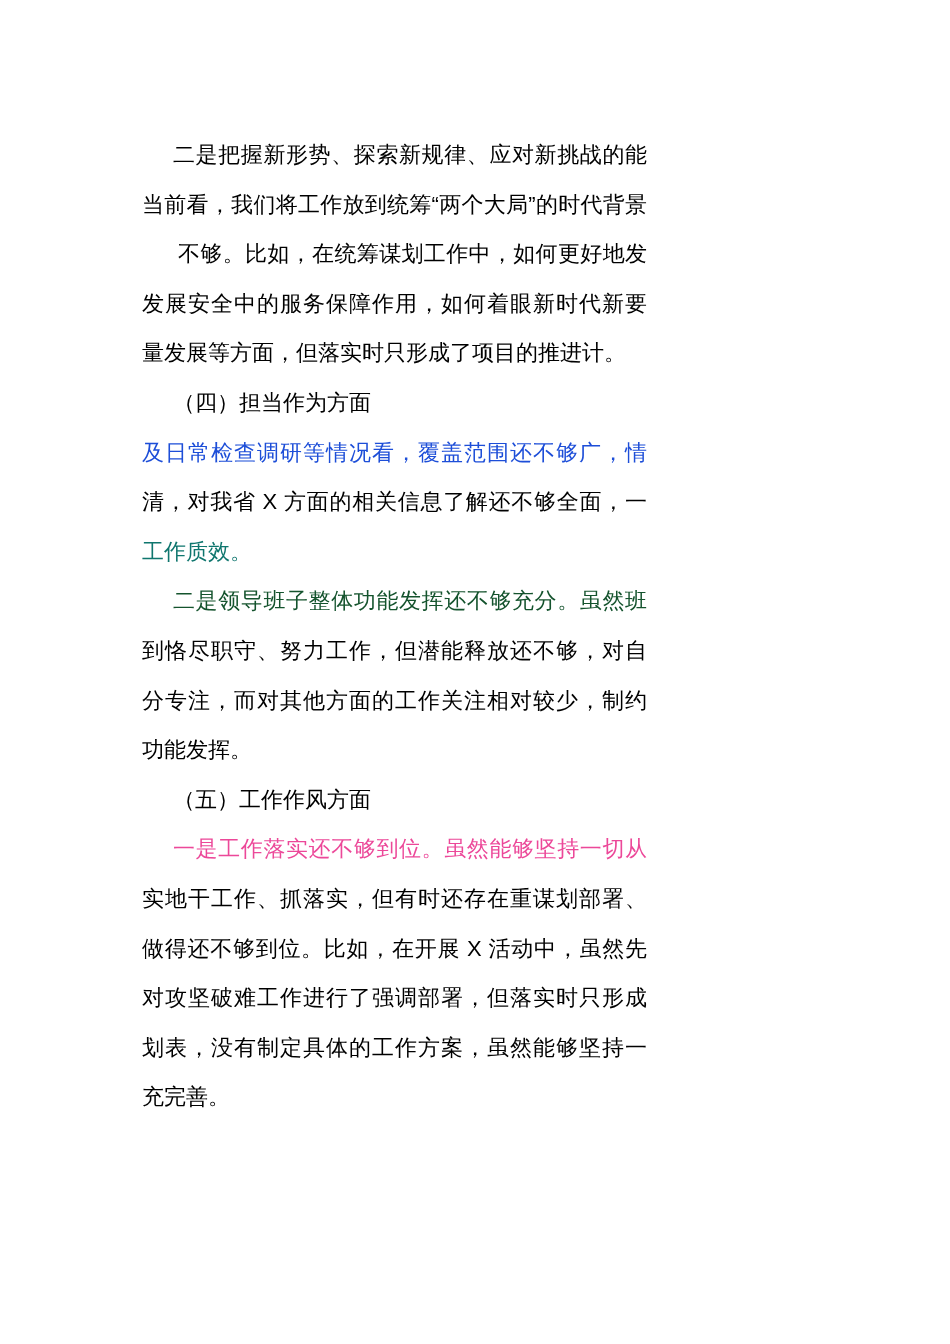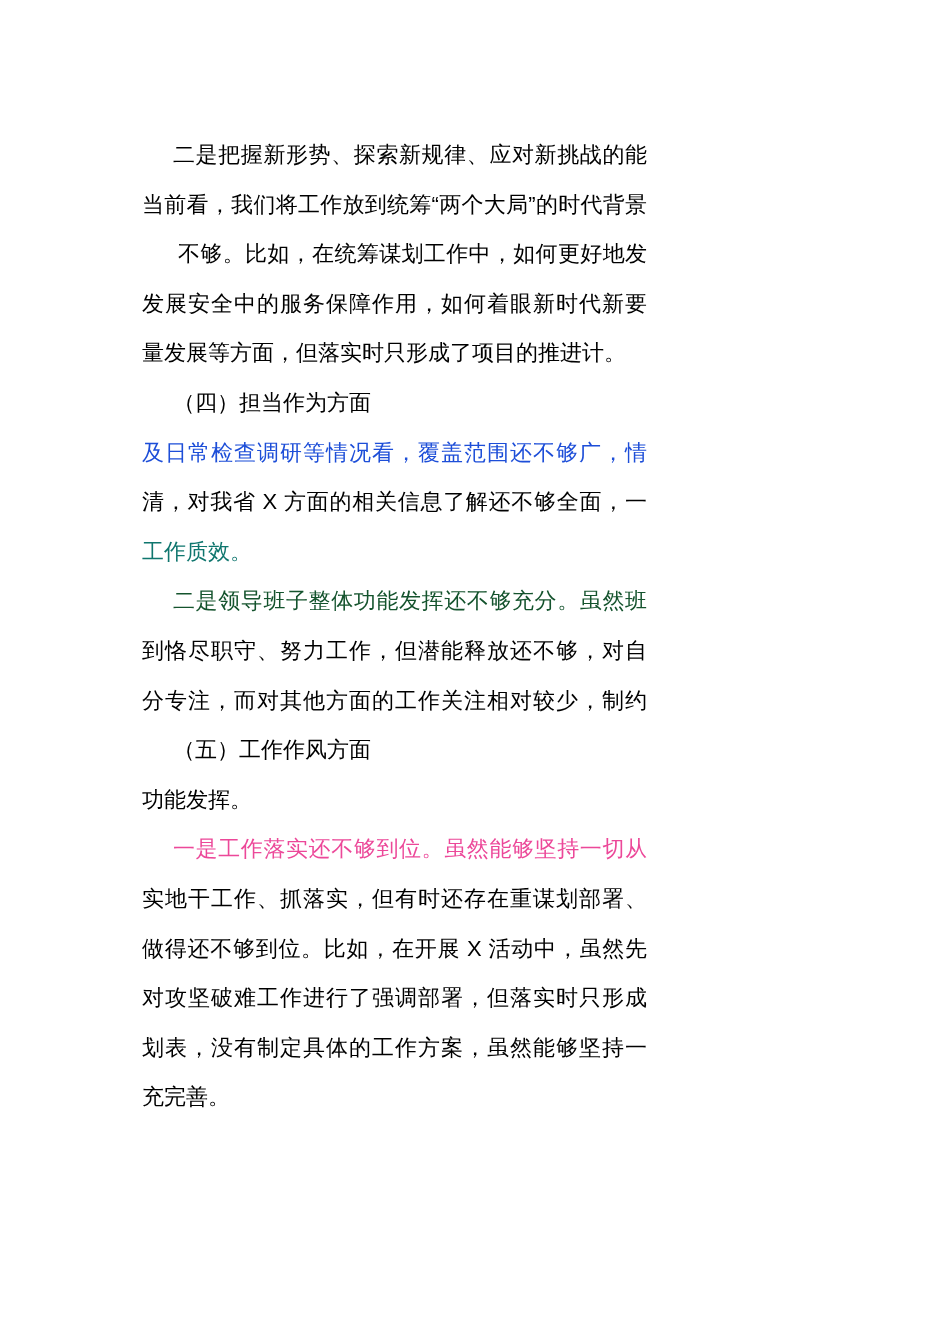--- a/index.html
+++ b/index.html
@@ -52,22 +52,22 @@
       <div class="line" style="color: rgb(0, 0, 0); margin-left: 36px;">不够。比如，在统筹谋划工作中，如何更好地发挥本职工作在助力</div>
       <div class="line" style="color: rgb(0, 0, 0);">发展安全中的服务保障作用，如何着眼新时代新要求实现工作高质</div>
       <div class="line no-just" style="color: rgb(0, 0, 0);">量发展等方面，但落实时只形成了项目的推进计。</div>
       <div class="line indent no-just" style="color: rgb(0, 0, 0);">（四）担当作为方面</div>
       <div class="line" style="color: #1d4ed8;">及日常检查调研等情况看，覆盖范围还不够广，情况掌握还不够</div>
       <div class="line" style="color: rgb(0, 0, 0);">清，对我省 X 方面的相关信息了解还不够全面，一定程度上影响了</div>
       <div class="line no-just" style="color: #0f766e;">工作质效。</div>
       <div class="line indent" style="color: #14532d;">二是领导班子整体功能发挥还不够充分。虽然班子成员都能够做</div>
       <div class="line" style="color: rgb(0, 0, 0);">到恪尽职守、努力工作，但潜能释放还不够，对自己分管的领域十</div>
       <div class="line" style="color: rgb(0, 0, 0);">分专注，而对其他方面的工作关注相对较少，制约了领导班子整体</div>
+      <div class="line no-just" style="color: rgb(0, 0, 0);">功能发挥。</div>
       <div class="line indent no-just" style="color: rgb(0, 0, 0);">（五）工作作风方面</div>
-      <div class="line no-just" style="color: rgb(0, 0, 0);">功能发挥。</div>
       <div class="line indent" style="color: #ec4899;">一是工作落实还不够到位。虽然能够坚持一切从实际出发，脚踏</div>
       <div class="line" style="color: rgb(0, 0, 0);">实地干工作、抓落实，但有时还存在重谋划部署、轻督导落实，满</div>
       <div class="line" style="color: rgb(0, 0, 0);">做得还不够到位。比如，在开展 X 活动中，虽然先后两次在会议上</div>
       <div class="line" style="color: rgb(0, 0, 0);">对攻坚破难工作进行了强调部署，但落实时只形成了项目的推进计</div>
       <div class="line" style="color: rgb(0, 0, 0);">划表，没有制定具体的工作方案，虽然能够坚持一切从实际出发</div>
       <div class="line no-just" style="color: rgb(0, 0, 0);">充完善。</div>
     </div>
 </div>
 
 </body></html>

